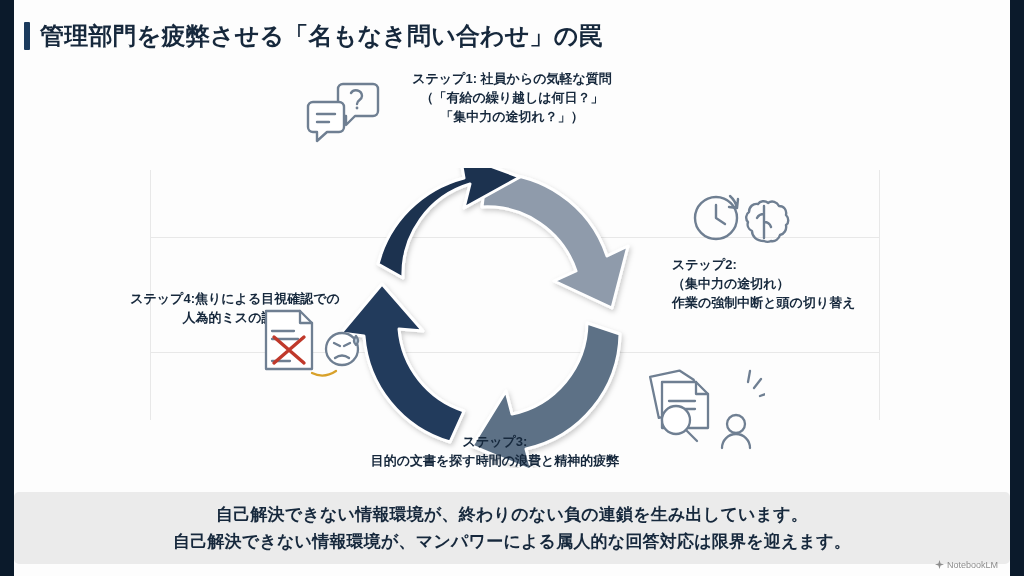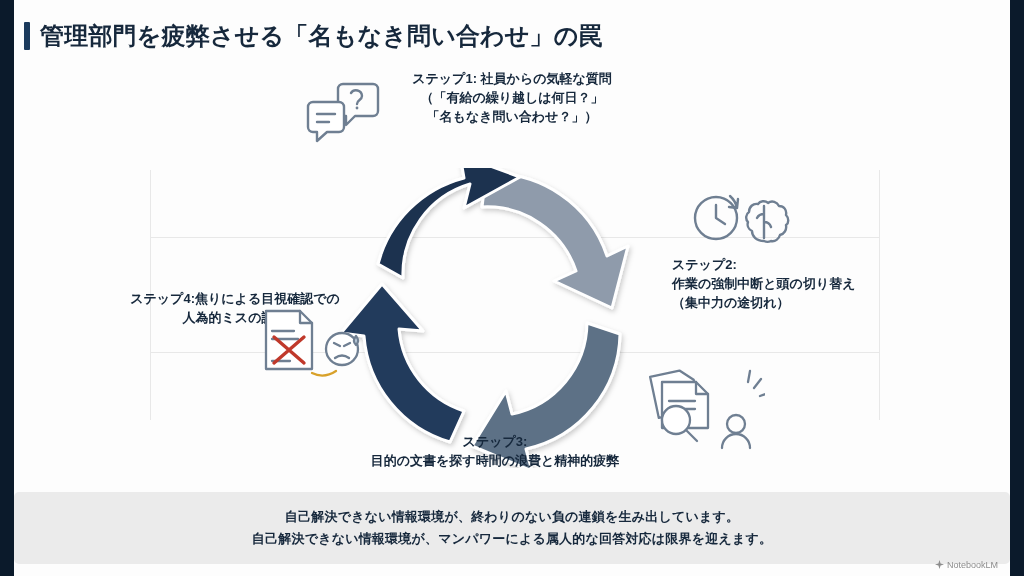--- a/index.html
+++ b/index.html
@@ -132,21 +132,21 @@
     height: 72px;
     background: #ebebeb;
     border-radius: 5px;
     display: flex;
     flex-direction: column;
     align-items: center;
     justify-content: center;
     gap: 4px;
   }
   .banner-line {
-    font-size: 13px;
+    font-size: 17px;
     font-weight: bold;
     color: #16283c;
     letter-spacing: 0.2px;
   }
   .watermark {
     position: absolute;
     right: 26px;
     bottom: 6px;
     font-size: 9px;
     color: #8d8d8d;
@@ -222,38 +222,38 @@
              L 134 40
              L 140 16
              A 94 94 0 0 0 73 110
              Z"></path>
       </g>
     </svg>
 
     <div class="step-label step1">
       <div>ステップ1: 社員からの気軽な質問</div>
       <div>（「有給の繰り越しは何日？」</div>
-      <div>「名もなき問い合わせ？」）</div>
+      <div>「集中力の途切れ？」）</div>
     </div>
     <div class="icon-cluster ic-step1">
       <svg width="80" height="75" viewBox="0 0 80 75">
         <g fill="none" stroke="#6f7f92" stroke-width="2.4" stroke-linejoin="round" stroke-linecap="round">
           <path d="M38 6 h30 a5 5 0 0 1 5 5 v22 a5 5 0 0 1 -5 5 h-18 l-9 9 v-9 h-3 a5 5 0 0 1 -5 -5 v-22 a5 5 0 0 1 5 -5 z"></path>
           <path d="M46 15 a6 6 0 0 1 11 3 c0 4 -5 4 -5 8"></path>
           <circle cx="52" cy="30" r="1.4" fill="#6f7f92" stroke="none"></circle>
           <path d="M8 24 h26 a5 5 0 0 1 5 5 v20 a5 5 0 0 1 -5 5 h-12 l-10 9 v-9 h-4 a5 5 0 0 1 -5 -5 v-20 a5 5 0 0 1 5 -5 z" fill="#ffffff"></path>
           <path d="M12 36 h18 M12 44 h12"></path>
         </g>
       </svg>
     </div>
 
     <div class="step-label step2">
       <div>ステップ2:</div>
+      <div>（集中力の途切れ）</div>
       <div>作業の強制中断と頭の切り替え</div>
-      <div>（集中力の途切れ）</div>
     </div>
     <div class="icon-cluster ic-step2">
       <svg width="105" height="62" viewBox="0 0 105 62">
         <g fill="none" stroke="#6f7f92" stroke-width="2.4" stroke-linecap="round" stroke-linejoin="round">
           <circle cx="26" cy="32" r="21"></circle>
           <path d="M26 19 v13 l9 6"></path>
           <path d="M40 10 a22 22 0 0 1 7 12 M47 22 l-8 -1 M47 22 l1 -9"></path>
           <path d="M74 55 c-8 0 -12 -5 -12 -10 c-4 -2 -5 -6 -4 -9 c-3 -3 -2 -8 1 -10 c0 -5 4 -9 9 -8 c2 -3 7 -4 10 -1 c4 -3 9 -1 11 3 c5 0 8 4 7 9 c3 3 3 8 0 10 c1 5 -2 9 -6 10 c-1 4 -5 7 -9 6 c-2 1 -5 1 -7 0 z"></path>
           <path d="M74 20 v32 M74 28 c-4 0 -6 2 -7 4 M74 36 c4 0 6 2 7 5"></path>
         </g>

